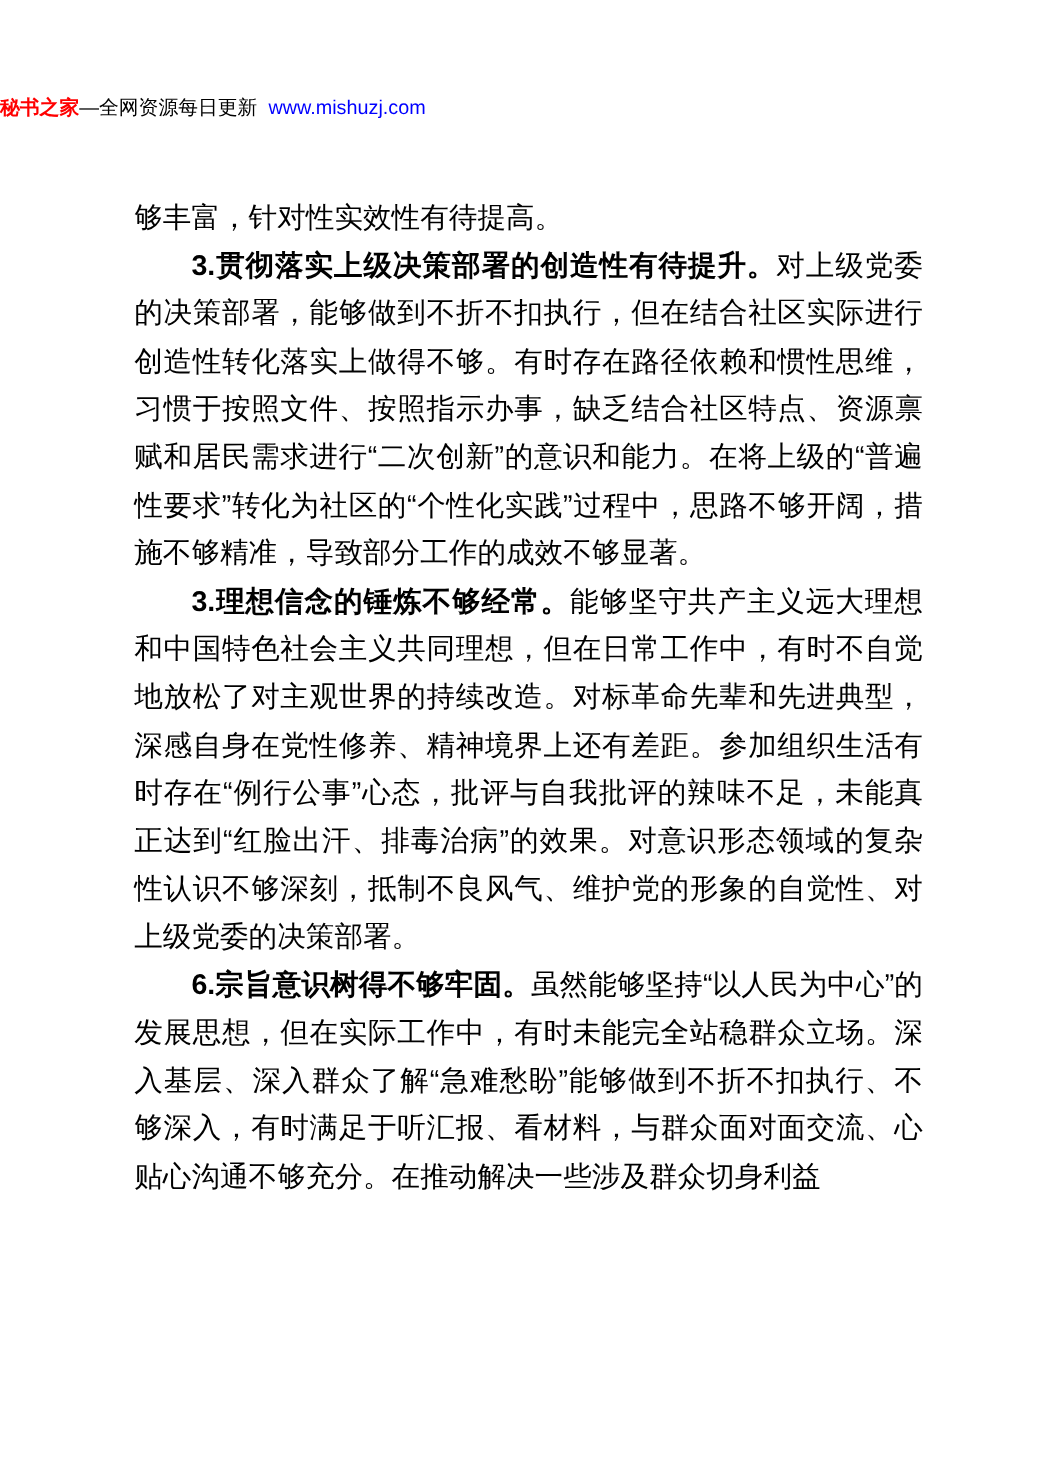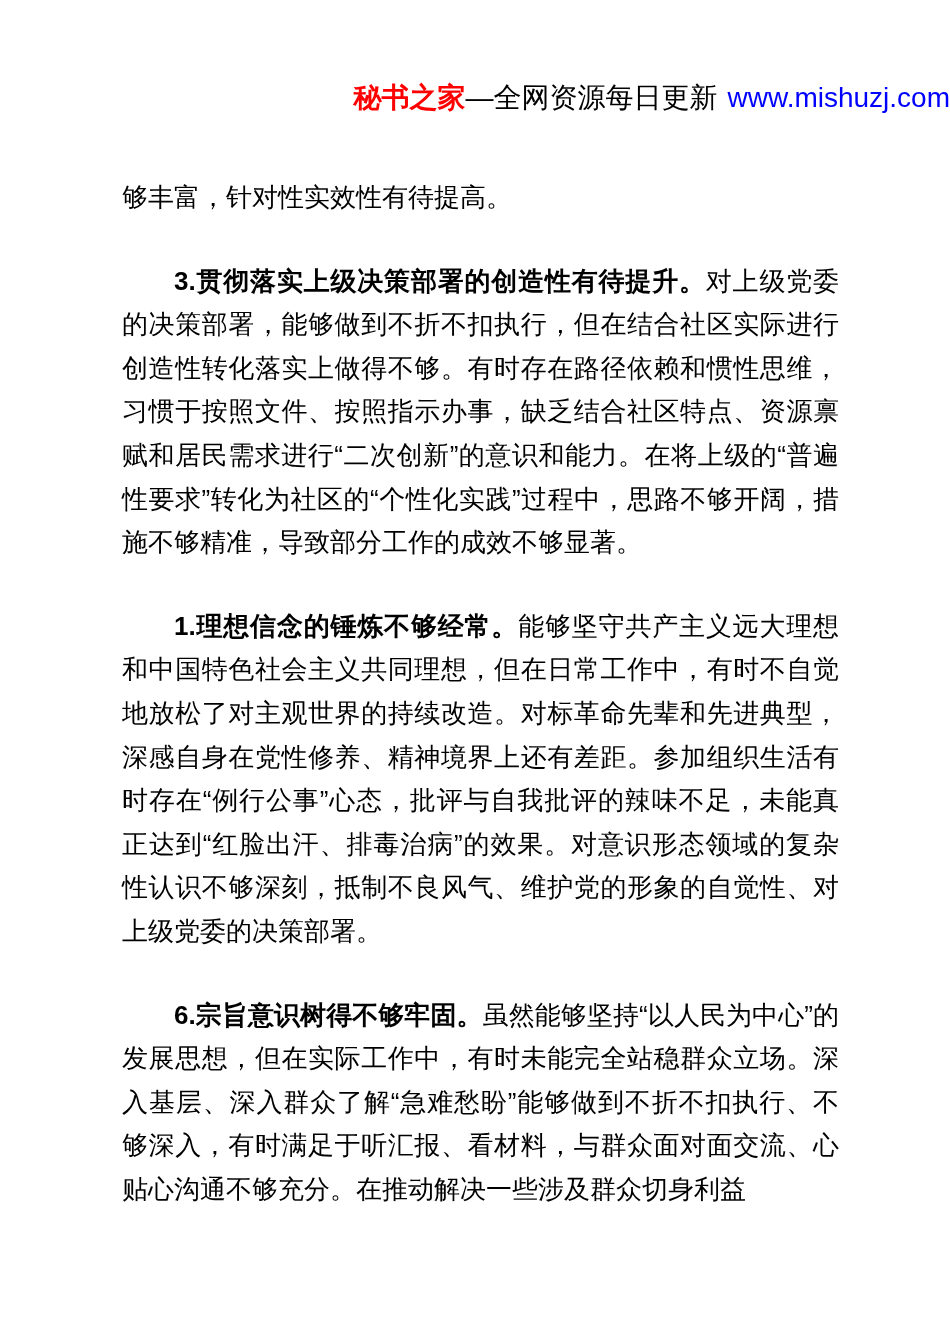--- a/index.html
+++ b/index.html
@@ -8,47 +8,47 @@
     width: 950px;
     height: 1344px;
     background: #ffffff;
     overflow: hidden;
     font-family: "Liberation Sans", "DejaVu Sans", sans-serif;
     color: #000000;
     box-sizing: border-box;
     padding-top: 80px;
   }
   .header {
-    text-align: right;
-    font-size: 28px;
+    text-align: left;
+    font-size: 18px;
     line-height: 36px;
     white-space: nowrap;
   }
   .header .brand { font-weight: 700; }
   .header .dash { color: #000000; }
   .header .tagline { color: #000000; }
   .header .url { margin-left: 10px; text-decoration: none; }
   .doc {
     margin: 60px 0 0 122px;
     width: 717px;
     font-size: 26px;
     line-height: 43.6px;
     text-align: justify;
     letter-spacing: 0;
   }
   .doc p { margin: 0; padding: 0; }
-  .doc p.indent { text-indent: 2em; margin-top: 40px; }
+  .doc p.indent { text-indent: 2em; }
   .doc .lead { font-weight: 700; }
 </style>
 </head>
 <body>
 
 <div class="page">
   <div class="header">
     <span class="brand" style="color: rgb(255, 0, 0);">秘书之家</span><span class="dash">—</span><span class="tagline" style="color: rgb(0, 0, 0);">全网资源每日更新</span><a class="url" style="color: rgb(0, 0, 255);">www.mishuzj.com</a>
   </div>
   <div class="doc" style="color: rgb(0, 0, 0);">
       <p class="noindent"><span>够丰富，针对性实效性有待提高。</span></p>
       <p class="indent"><b class="lead">3.贯彻落实上级决策部署的创造性有待提升。</b><span>对上级党委的决策部署，能够做到不折不扣执行，但在结合社区实际进行创造性转化落实上做得不够。有时存在路径依赖和惯性思维，习惯于按照文件、按照指示办事，缺乏结合社区特点、资源禀赋和居民需求进行“二次创新”的意识和能力。在将上级的“普遍性要求”转化为社区的“个性化实践”过程中，思路不够开阔，措施不够精准，导致部分工作的成效不够显著。</span></p>
-      <p class="indent"><b class="lead">1.理想信念的锤炼不够经常。</b><span>能够坚守共产主义远大理想和中国特色社会主义共同理想，但在日常工作中，有时不自觉地放松了对主观世界的持续改造。对标革命先辈和先进典型，深感自身在党性修养、精神境界上还有差距。参加组织生活有时存在“例行公事”心态，批评与自我批评的辣味不足，未能真正达到“红脸出汗、排毒治病”的效果。对意识形态领域的复杂性认识不够深刻，抵制不良风气、维护党的形象的自觉性、对上级党委的决策部署。</span></p>
+      <p class="indent"><b class="lead">3.理想信念的锤炼不够经常。</b><span>能够坚守共产主义远大理想和中国特色社会主义共同理想，但在日常工作中，有时不自觉地放松了对主观世界的持续改造。对标革命先辈和先进典型，深感自身在党性修养、精神境界上还有差距。参加组织生活有时存在“例行公事”心态，批评与自我批评的辣味不足，未能真正达到“红脸出汗、排毒治病”的效果。对意识形态领域的复杂性认识不够深刻，抵制不良风气、维护党的形象的自觉性、对上级党委的决策部署。</span></p>
       <p class="indent"><b class="lead">6.宗旨意识树得不够牢固。</b><span>虽然能够坚持“以人民为中心”的发展思想，但在实际工作中，有时未能完全站稳群众立场。深入基层、深入群众了解“急难愁盼”能够做到不折不扣执行、不够深入，有时满足于听汇报、看材料，与群众面对面交流、心贴心沟通不够充分。在推动解决一些涉及群众切身利益</span></p>
     </div>
 </div>
 
 </body></html>

